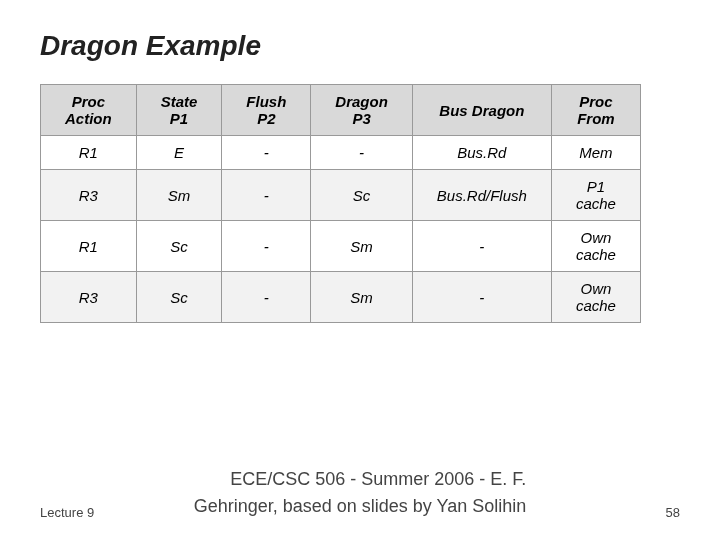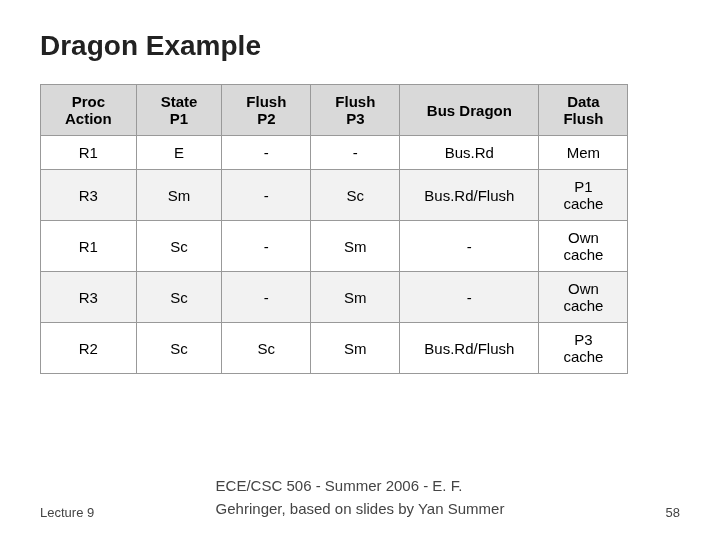--- a/index.html
+++ b/index.html
@@ -12,20 +12,21 @@
       overflow: hidden;
       position: relative;
     }
 
     .page {
       width: 597px;
       height: 540px;
       padding: 30px 40px 20px 40px;
       display: flex;
       flex-direction: column;
+      font-style: italic;
     }
 
     .title {
       font-size: 28px;
       font-weight: bold;
       color: #222;
       margin-bottom: 22px;
     }
 
     table {
@@ -66,41 +67,41 @@
       padding: 0 40px;
       font-size: 13px;
       color: #444;
     }
 
     .footer-center {
       position: absolute;
       bottom: 20px;
       left: 50%;
       transform: translateX(-50%);
-      font-size: 15px;
+      font-size: 18px;
       color: #444;
-      text-align: left;
+      text-align: right;
       line-height: 1.5;
     }
   </style>
 </head>
 <body>
 
 <div class="page">
   <div class="title">Dragon Example</div>
 
   <table>
     <thead>
       <tr>
         <th>Proc Action</th>
         <th>State P1</th>
         <th>Flush P2</th>
-        <th>Flush P3</th>
+        <th>Dragon P3</th>
         <th>Bus Dragon</th>
-        <th>Data Flush</th>
+        <th>Proc From</th>
       </tr>
     </thead>
     <tbody id="table-body">
     <tr>
           <td>R1</td>
           <td>E</td>
           <td>-</td>
           <td>-</td>
           <td>Bus.Rd</td>
           <td>Mem</td>
@@ -122,33 +123,25 @@
           <td>Own cache</td>
         </tr>
         <tr>
           <td>R3</td>
           <td>Sc</td>
           <td>-</td>
           <td>Sm</td>
           <td>-</td>
           <td>Own cache</td>
         </tr>
-        <tr>
-          <td>R2</td>
-          <td>Sc</td>
-          <td>Sc</td>
-          <td>Sm</td>
-          <td>Bus.Rd/Flush</td>
-          <td>P3 cache</td>
-        </tr>
       </tbody>
   </table>
 </div>
 
 <div class="footer">
   <span>Lecture 9</span>
   <span>58</span>
 </div>
 
 <div class="footer-center">
   <span>ECE/CSC 506 - Summer 2006 - E. F.</span><br>
-  <span>Gehringer, based on slides by Yan Summer</span>
+  <span>Gehringer, based on slides by Yan Solihin</span>
 </div>
 
 </body></html>

